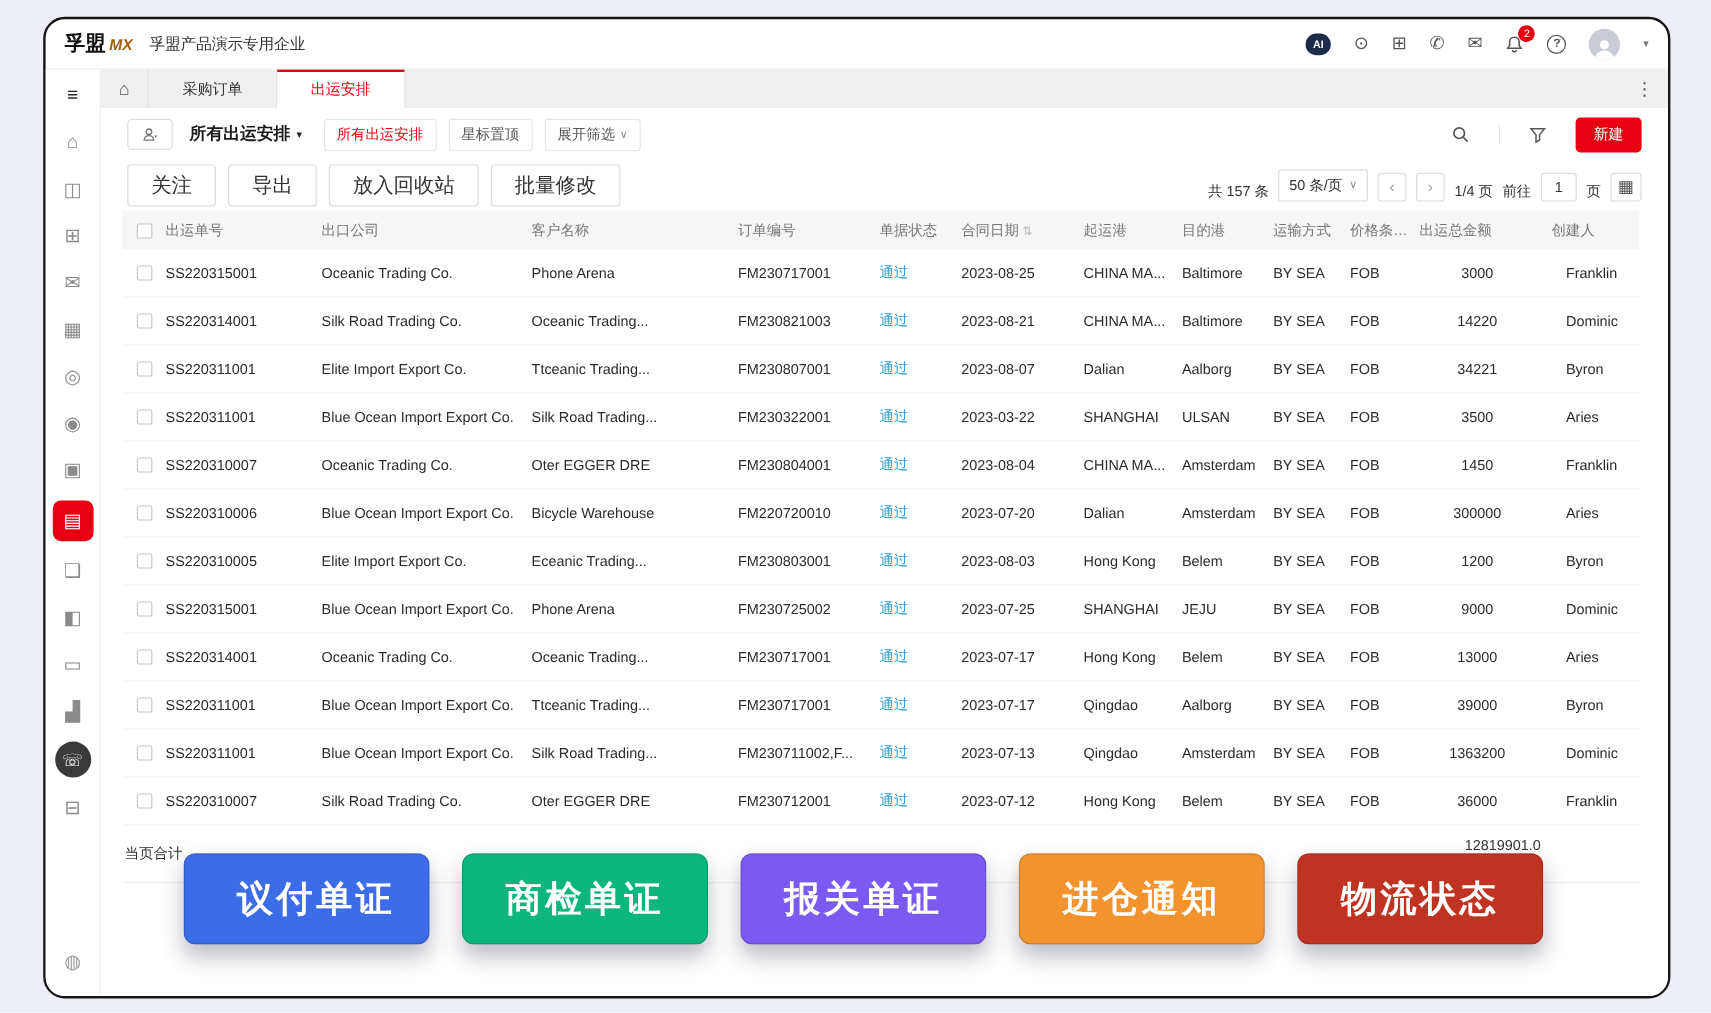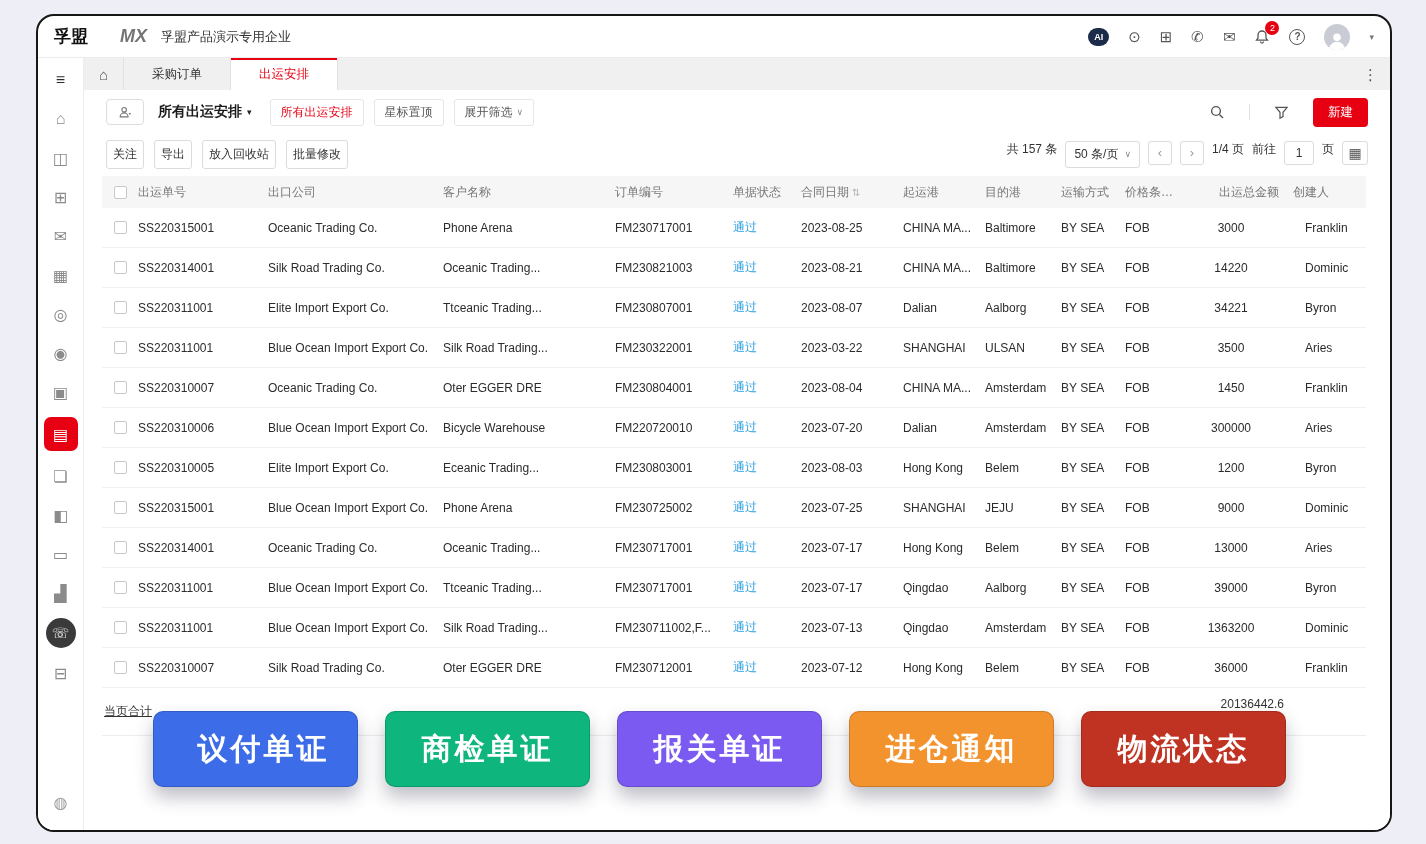--- a/index.html
+++ b/index.html
@@ -3,21 +3,21 @@
 <meta charset="utf-8">
 <style>
 *{box-sizing:border-box;margin:0;padding:0;}
 html,body{width:1426px;height:844px;}
 body{font-family:"Liberation Sans","DejaVu Sans",sans-serif;}
 .page{position:relative;width:1426px;height:844px;background:#edeef6;overflow:hidden;}
 .window{position:absolute;left:36px;top:14px;width:1356px;height:818px;background:#fff;border:2px solid #161616;border-radius:18px;overflow:hidden;display:flex;flex-direction:column;}
 .topbar{height:42px;display:flex;align-items:center;padding:0 16px;border-bottom:1px solid #ececec;flex:0 0 auto;}
 .logo{display:flex;align-items:baseline;gap:3px;margin-right:14px;}
 .logo-cn{font-size:17px;font-weight:700;color:#111;}
-.logo-mx{font-size:18px;font-weight:800;font-style:italic;color:#737373;margin-left:29px;}
+.logo-mx{font-size:13px;font-weight:800;font-style:italic;color:#a16207;}
 .company{font-size:13px;color:#333;}
 .topbar-right{margin-left:auto;display:flex;align-items:center;gap:19px;color:#555;}
 .ai-pill{background:#1c2b4a;color:#fff;font-size:9px;font-weight:700;border-radius:10px;padding:4px 6px;cursor:pointer;}
 .tb-icon{font-size:15px;line-height:1;color:#555;cursor:pointer;}
 .badge-wrap{position:relative;display:inline-flex;}
 .badge{position:absolute;top:-8px;right:-9px;background:#e60012;color:#fff;font-size:9px;min-width:14px;height:14px;border-radius:7px;display:flex;align-items:center;justify-content:center;padding:0 3px;}
 .help-circle{width:16px;height:16px;border:1.3px solid #555;border-radius:50%;font-size:10px;display:flex;align-items:center;justify-content:center;font-weight:700;cursor:pointer;}
 .avatar{width:26px;height:26px;border-radius:50%;background:#c9ccd4;overflow:hidden;display:flex;align-items:flex-end;justify-content:center;cursor:pointer;}
 .caret{font-size:9px;color:#777;}
 .body{display:flex;flex:1;min-height:0;}
@@ -38,40 +38,40 @@
 .scope-btn{width:38px;height:26px;border:1px solid #ddd;border-radius:4px;display:flex;align-items:center;justify-content:center;gap:2px;color:#666;cursor:pointer;}
 .view-title{font-size:14px;font-weight:700;color:#1a1a1a;display:flex;align-items:center;gap:5px;margin:0 8px 0 4px;cursor:pointer;}
 .view-title .caret{color:#222;}
 .chip{border:1px solid #e6e6e6;border-radius:3px;padding:4px 10px;font-size:12px;color:#555;display:flex;align-items:center;gap:4px;background:#fff;cursor:pointer;}
 .chip.active{color:#e60012;}
 .chip .chev{font-size:9px;color:#888;}
 .filterbar-right{margin-left:auto;display:flex;align-items:center;gap:24px;}
 .vdiv{width:1px;height:16px;background:#e3e3e3;}
 .new-btn{background:#e60012;color:#fff;font-size:12.5px;border-radius:4px;padding:6px 15px;cursor:pointer;}
 .actionbar{height:40px;display:flex;align-items:center;padding:0 22px;gap:10px;flex:0 0 auto;}
-.ab-btn{border:1px solid #dcdcdc;border-radius:3px;background:#fff;font-size:12px;color:#333;padding:5px 6px;cursor:pointer;}
-.ab-right{margin-left:auto;display:flex;align-items:flex-start;gap:8px;font-size:12px;color:#333;}
+.ab-btn{border:1px solid #dcdcdc;border-radius:3px;background:#fff;font-size:17px;color:#333;padding:5px 19px;cursor:pointer;}
+.ab-right{margin-left:auto;display:flex;align-items:flex-end;gap:8px;font-size:12px;color:#333;}
 .select-box{border:1px solid #dcdcdc;border-radius:3px;padding:4px 8px;display:flex;align-items:center;gap:6px;cursor:pointer;}
 .pg-btn{width:24px;height:24px;border:1px solid #dcdcdc;border-radius:3px;display:flex;align-items:center;justify-content:center;color:#999;font-size:13px;cursor:pointer;}
 .goto-input{width:30px;height:24px;border:1px solid #dcdcdc;border-radius:3px;text-align:center;font-size:12px;color:#333;}
 .col-icon{font-size:14px;color:#555;border:1px solid #dcdcdc;border-radius:3px;width:26px;height:24px;display:flex;align-items:center;justify-content:center;cursor:pointer;}
 .table{margin:2px 24px 0 18px;flex:1;display:flex;flex-direction:column;min-height:0;}
 .thead,.tr{display:grid;grid-template-columns:36px 130px 175px 172px 118px 68px 102px 82px 76px 64px 58px 110px 1fr;align-items:center;}
 .thead{background:#f6f6f7;height:32px;font-size:12px;color:#777;flex:0 0 auto;}
 .tr{height:40px;border-bottom:1px solid #f0f0f0;font-size:12px;color:#2b2b2b;background:#fff;}
 .cell{overflow:hidden;white-space:nowrap;text-overflow:ellipsis;padding-right:6px;}
 .checkbox-cell{display:flex;justify-content:center;padding:0;}
 .cb{width:13px;height:13px;border:1px solid #c8c8c8;border-radius:2px;background:#fff;display:block;}
 .cell.status{color:#2b9fe0;cursor:pointer;}
 .cell.amount{text-align:center;padding-right:14px;}
 .cell.creator{padding-left:12px;}
-.th.amount-h{text-align:right;padding-right:14px;}
+.th.amount-h{text-align:left;padding-right:14px;}
 .sort{color:#b5b5b5;font-size:10px;margin-left:3px;cursor:pointer;}
 .tfoot{height:48px;display:flex;align-items:center;font-size:12px;color:#333;position:relative;flex:0 0 auto;border-bottom:1px solid #ededed;}
-.tfoot .label{margin-left:2px;text-decoration:underline;}
+.tfoot .label{margin-left:2px;}
 .tfoot .total{position:absolute;right:82px;top:9px;}
 .overlay-row{position:absolute;left:153px;top:711px;display:flex;gap:27px;z-index:60;}
 .overlay-btn{width:205px;height:76px;border-radius:10px;display:flex;align-items:center;justify-content:center;color:#fff;font-size:30px;font-weight:700;letter-spacing:3px;box-shadow:0 10px 18px rgba(40,40,70,0.3);border:1px solid rgba(0,0,0,0.15);cursor:pointer;}
 svg{display:block;}
 </style>
 </head>
 <body>
 
 <div class="page">
   <div class="window">
@@ -413,21 +413,21 @@
                 <div class="cell departure-port">Hong Kong</div>
                 <div class="cell destination-port">Belem</div>
                 <div class="cell transport">BY SEA</div>
                 <div class="cell price-terms">FOB</div>
                 <div class="cell amount amount">36000</div>
                 <div class="cell creator creator">Franklin</div>
               </div>
             </div>
           <div class="tfoot">
             <span class="label">当页合计</span>
-            <span class="total">20136442.6</span>
+            <span class="total">12819901.0</span>
           </div>
         </div>
 
       </main>
     </div>
   </div>
 
   <div class="overlay-row">
       <div class="overlay-btn" style="background: rgb(61, 108, 232); padding-left: 16px;">议付单证</div>
       <div class="overlay-btn" style="background: rgb(14, 181, 125);">商检单证</div>

